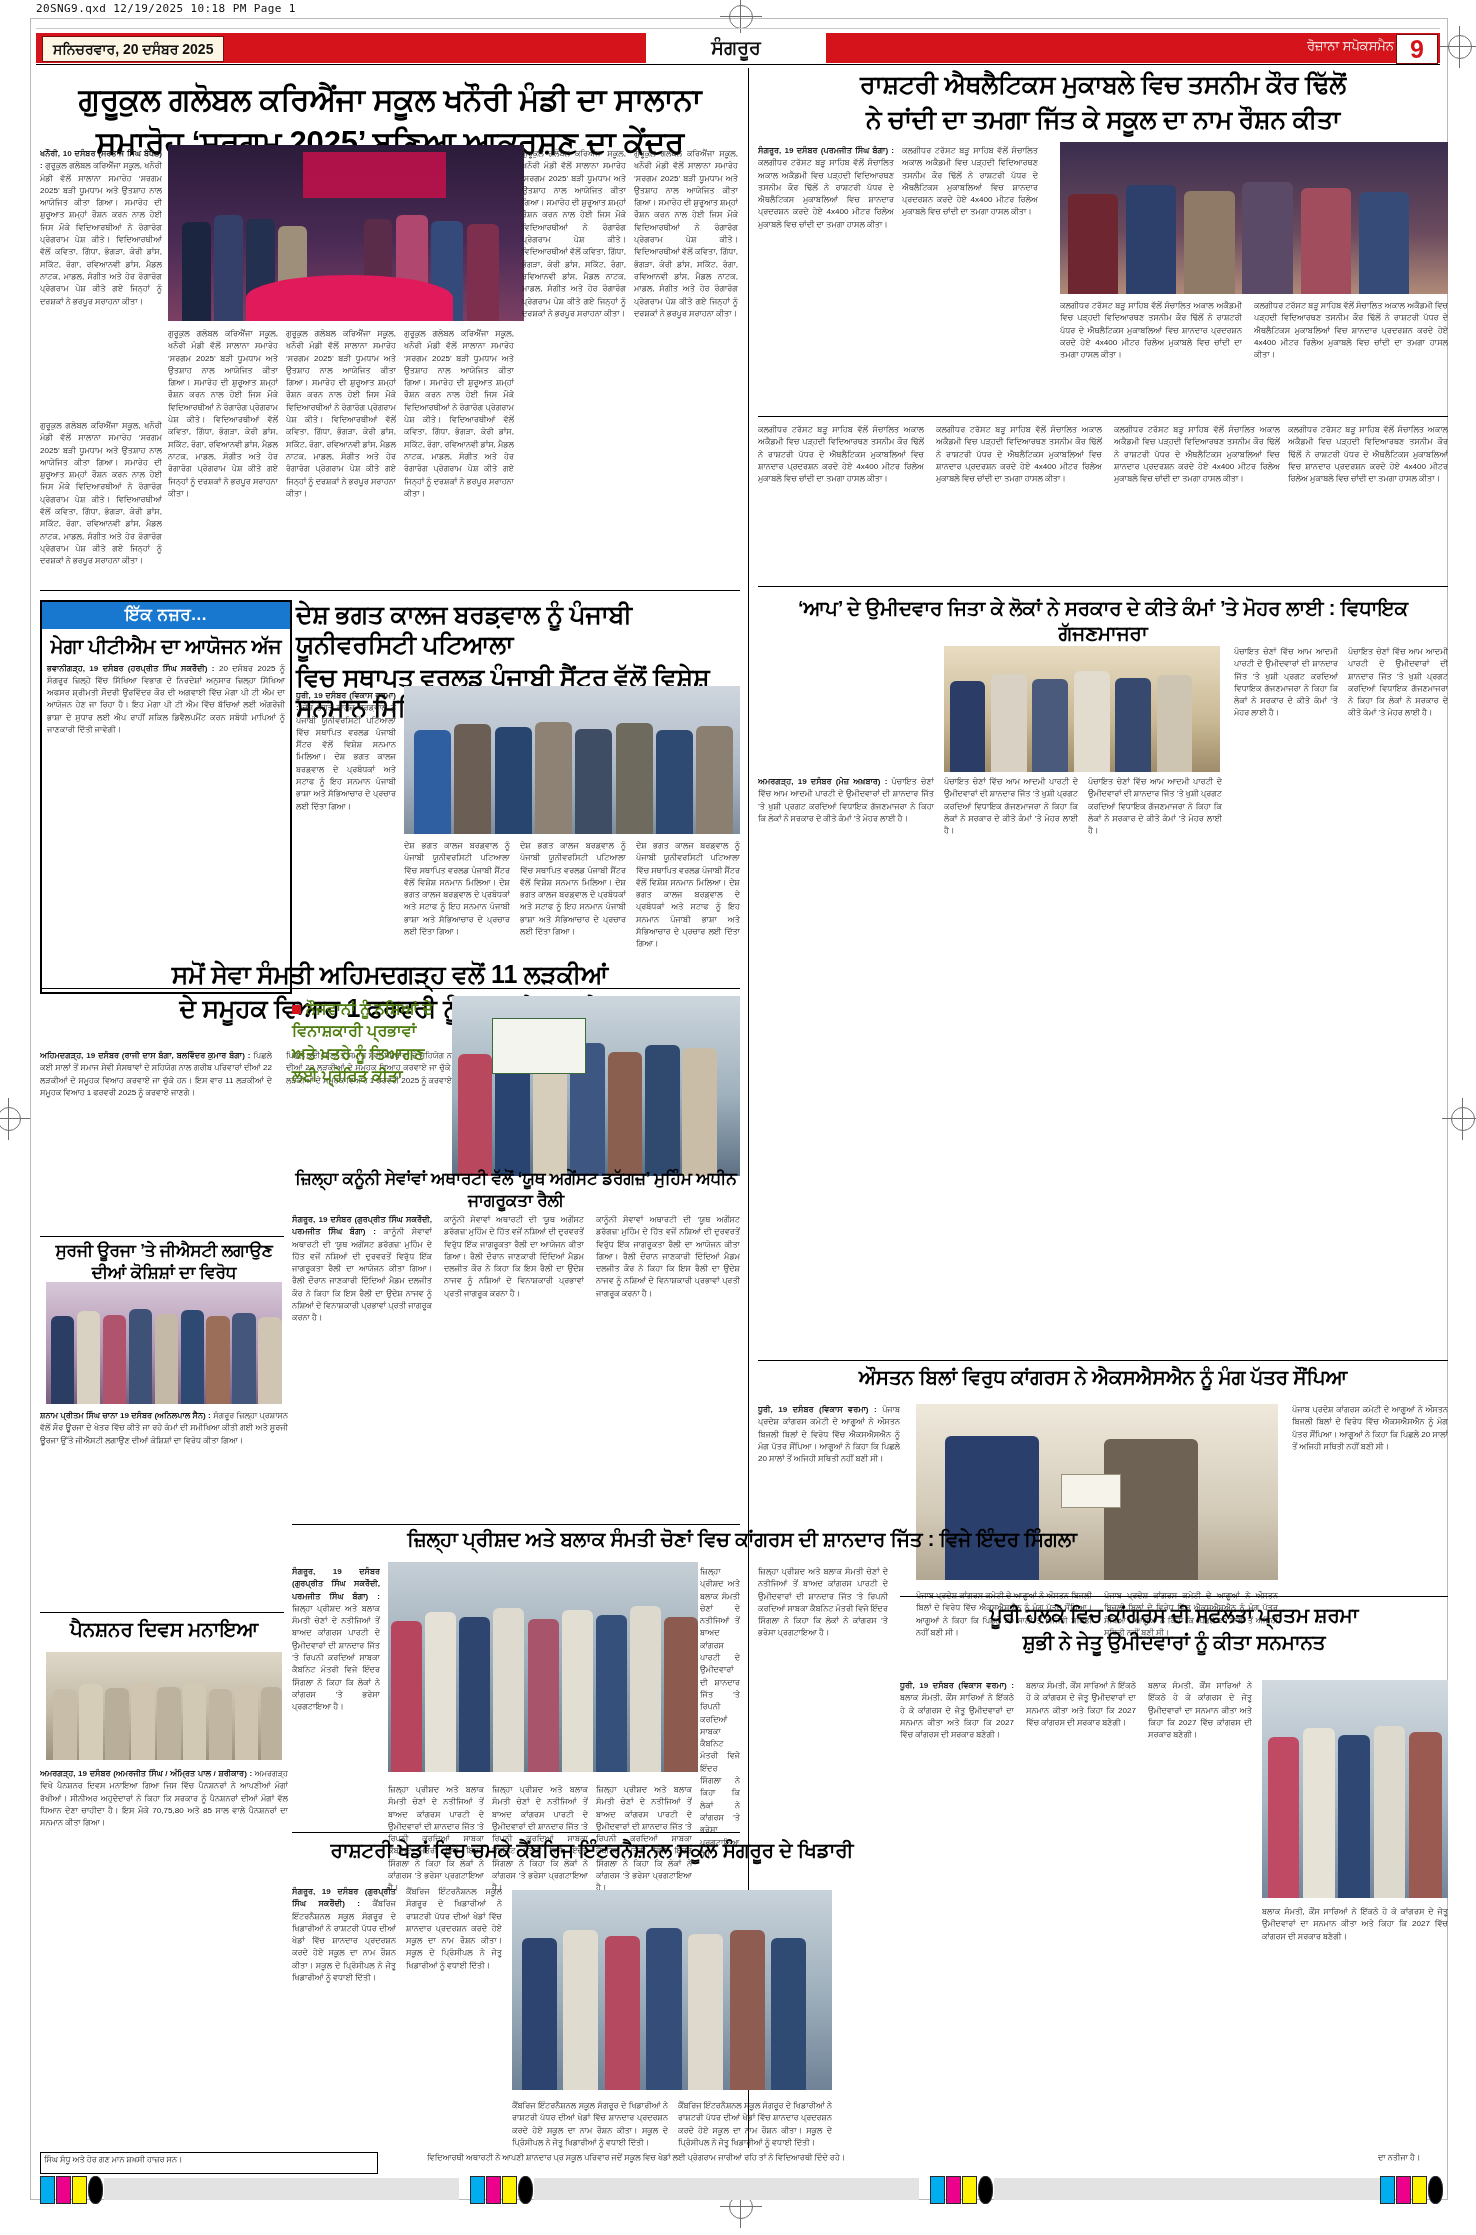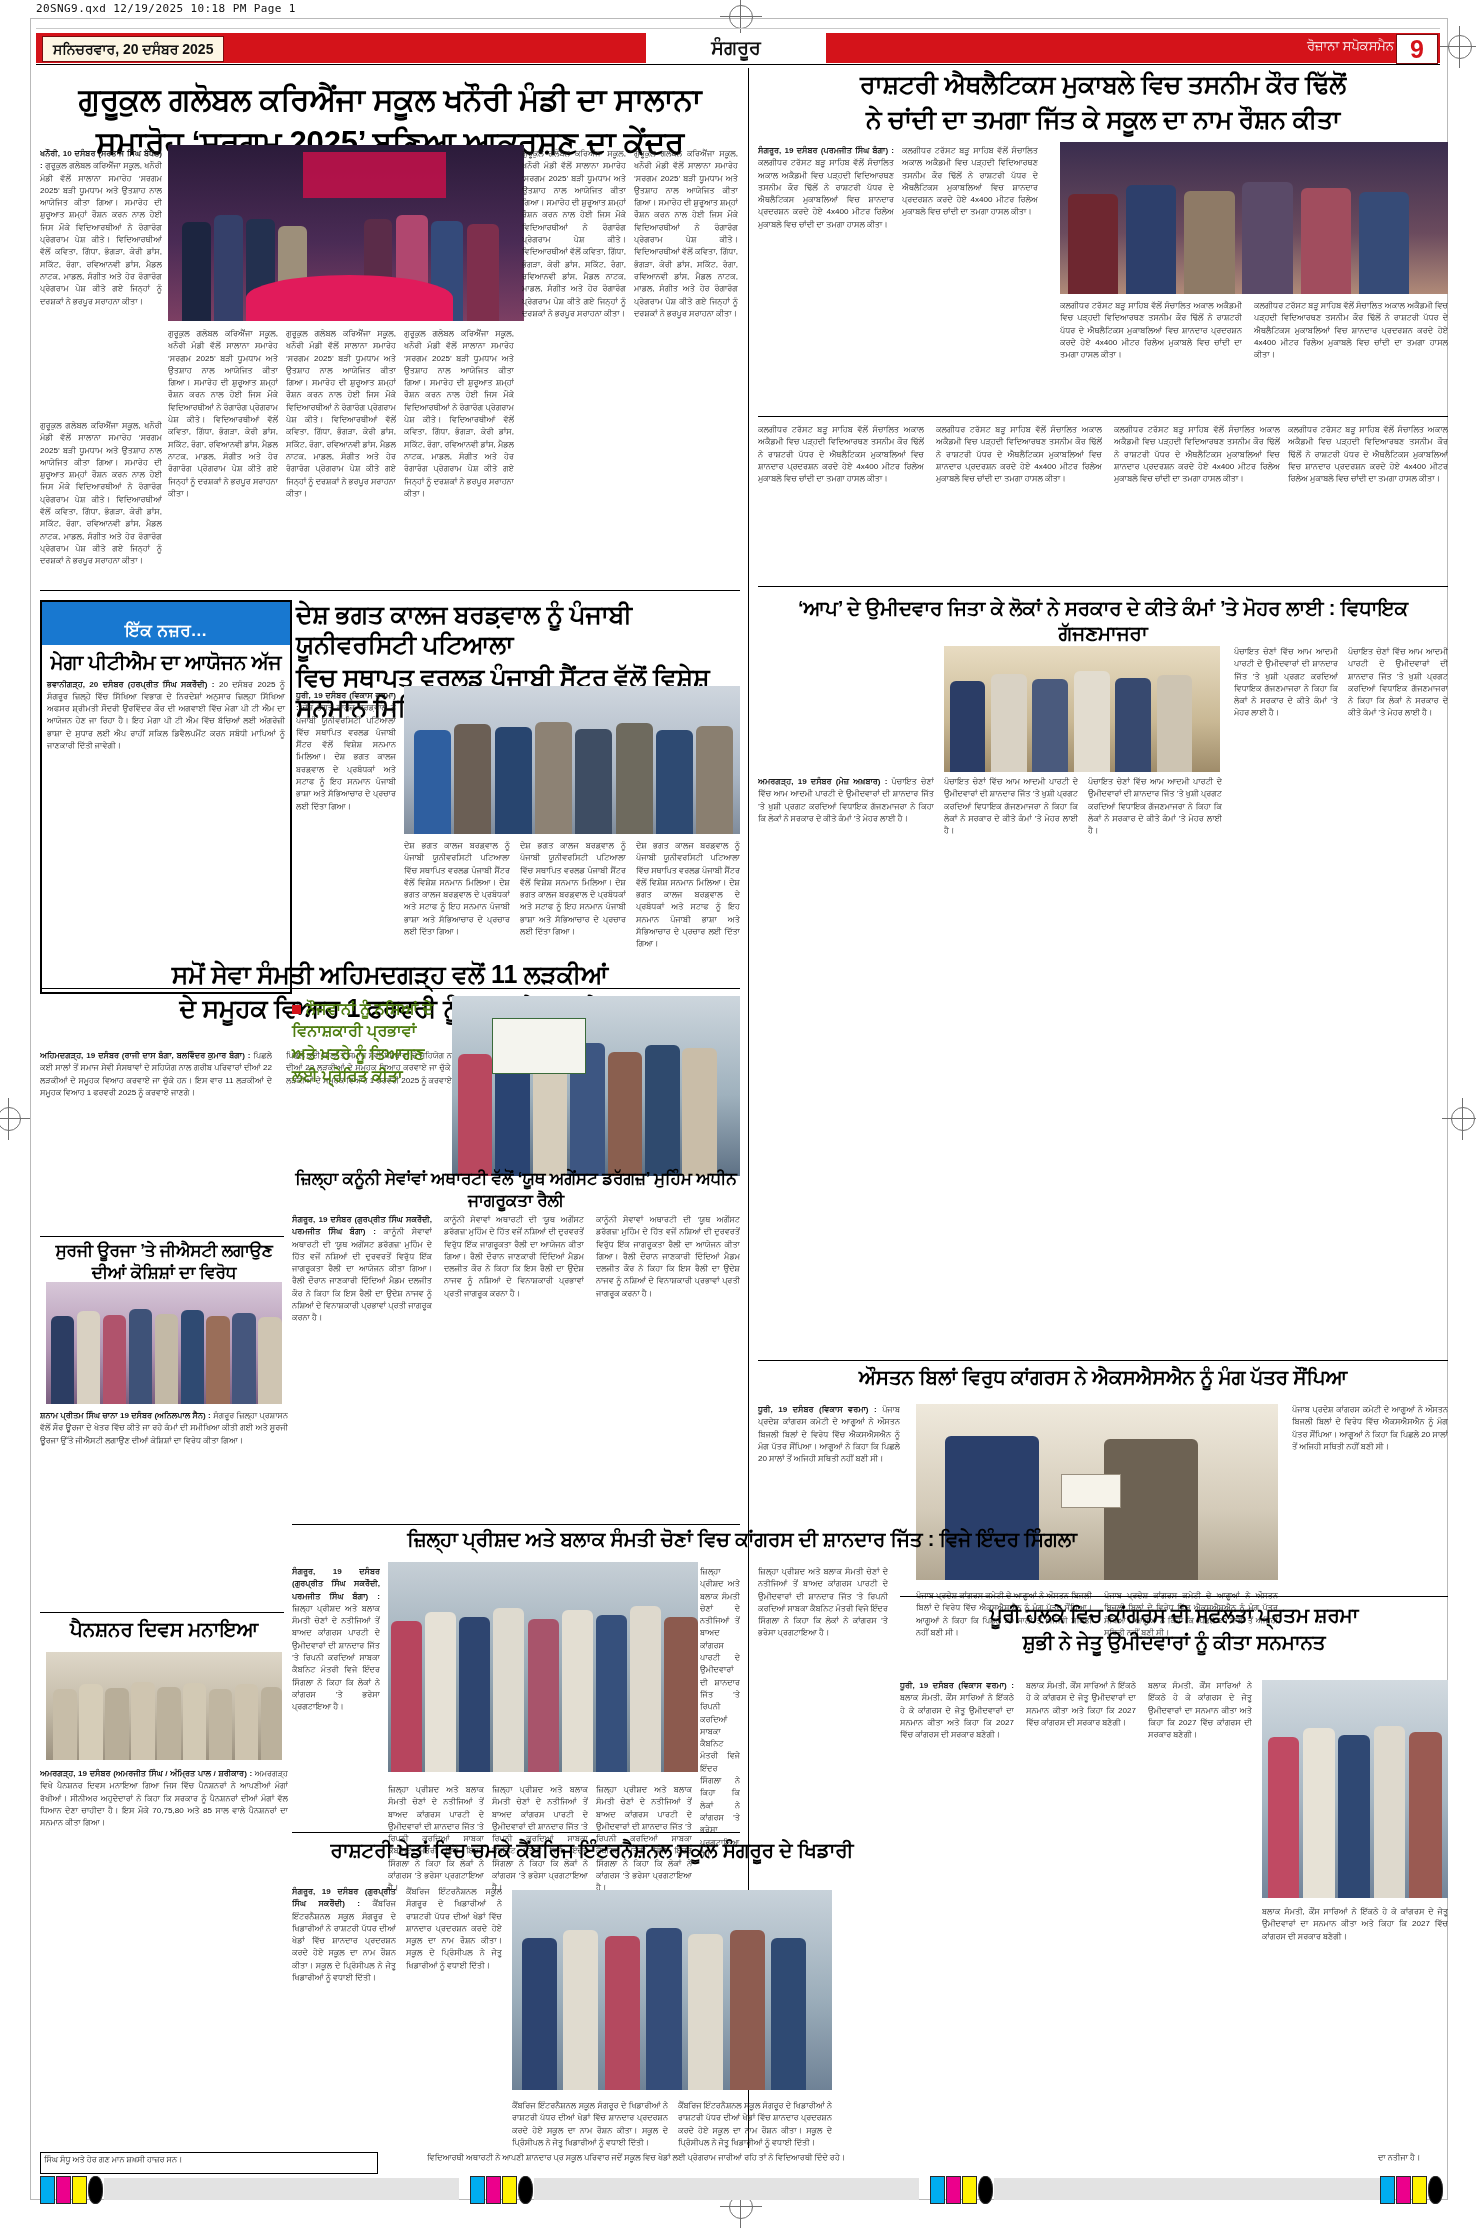--- a/index.html
+++ b/index.html
@@ -94,21 +94,21 @@
   .box{position:absolute;}
 
   
   .photo{position:absolute;overflow:hidden;background:#9aa7b4;}
   .photo .sky{position:absolute;inset:0;}
 
   
   .banner-blue{
     background:#1878d0;color:#ffffff;text-align:center;
     font-size:17px;font-weight:bold;letter-spacing:.5px;
-    padding:19px 0 4px;
+    padding:3px 0 4px;
   }
   .framed{border:2px solid #000;}
 
   
   .deck{
     font-size:16px;font-weight:bold;line-height:1.4;color:#4d7c0f;
   }
   .deck .sq{display:inline-block;width:9px;height:9px;background:#d4131a;margin-right:5px;}
 
   
@@ -249,21 +249,21 @@
     <span>ਕਲਗੀਧਰ ਟਰੱਸਟ ਬੜੂ ਸਾਹਿਬ ਵੱਲੋਂ ਸੰਚਾਲਿਤ ਅਕਾਲ ਅਕੈਡਮੀ ਵਿਚ ਪੜ੍ਹਦੀ ਵਿਦਿਆਰਥਣ ਤਸਨੀਮ ਕੌਰ ਢਿੱਲੋਂ ਨੇ ਰਾਸ਼ਟਰੀ ਪੱਧਰ ਦੇ ਐਥਲੈਟਿਕਸ ਮੁਕਾਬਲਿਆਂ ਵਿਚ ਸ਼ਾਨਦਾਰ ਪ੍ਰਦਰਸ਼ਨ ਕਰਦੇ ਹੋਏ 4x400 ਮੀਟਰ ਰਿਲੇਅ ਮੁਕਾਬਲੇ ਵਿਚ ਚਾਂਦੀ ਦਾ ਤਮਗਾ ਹਾਸਲ ਕੀਤਾ।</span>
   </div>
 
   <div class="divline-h" style="left:40px;top:590px;width:700px;"></div>
   <div class="divline-h" style="left:758px;top:586px;width:690px;"></div>
 
   <div class="box framed" style="left:40px;top:600px;width:248px;height:390px;overflow:hidden;">
     <div class="banner-blue">ਇੱਕ ਨਜ਼ਰ...</div>
     <div class="hl hl-md" style="text-align:center;padding:6px 4px 4px;">ਮੇਗਾ ਪੀਟੀਐਮ ਦਾ ਆਯੋਜਨ ਅੱਜ</div>
     <div class="col-text" style="padding:0 5px 5px;height:320px;">
-      <span class="dl">ਭਵਾਨੀਗੜ੍ਹ, 20 ਦਸੰਬਰ (ਹਰਪ੍ਰੀਤ ਸਿੰਘ ਸਕਰੌਦੀ) :</span>
+      <span class="dl">ਭਵਾਨੀਗੜ੍ਹ, 19 ਦਸੰਬਰ (ਹਰਪ੍ਰੀਤ ਸਿੰਘ ਸਕਰੌਦੀ) :</span>
       <span>20 ਦਸੰਬਰ 2025 ਨੂੰ ਸੰਗਰੂਰ ਜ਼ਿਲ੍ਹੇ ਵਿੱਚ ਸਿੱਖਿਆ ਵਿਭਾਗ ਦੇ ਨਿਰਦੇਸ਼ਾਂ ਅਨੁਸਾਰ ਜ਼ਿਲ੍ਹਾ ਸਿੱਖਿਆ ਅਫਸਰ ਸ਼੍ਰੀਮਤੀ ਸੌਦਰੀ ਉਰਵਿੰਦਰ ਕੌਰ ਦੀ ਅਗਵਾਈ ਵਿੱਚ ਮੇਗਾ ਪੀ ਟੀ ਐਮ ਦਾ ਆਯੋਜਨ ਹੋਣ ਜਾ ਰਿਹਾ ਹੈ। ਇਹ ਮੇਗਾ ਪੀ ਟੀ ਐਮ ਵਿੱਚ ਬੱਚਿਆਂ ਲਈ ਅੰਗਰੇਜ਼ੀ ਭਾਸ਼ਾ ਦੇ ਸੁਧਾਰ ਲਈ ਐਪ ਰਾਹੀਂ ਸਕਿਲ ਡਿਵੈਲਪਮੈਂਟ ਕਰਨ ਸਬੰਧੀ ਮਾਪਿਆਂ ਨੂੰ ਜਾਣਕਾਰੀ ਦਿੱਤੀ ਜਾਵੇਗੀ।</span>
     </div>
   </div>
 
   <div class="box" style="left:296px;top:600px;width:444px;">
     <div class="hl hl-lg">ਦੇਸ਼ ਭਗਤ ਕਾਲਜ ਬਰਡ਼ਵਾਲ ਨੂੰ ਪੰਜਾਬੀ ਯੂਨੀਵਰਸਿਟੀ ਪਟਿਆਲਾ</div>
     <div class="hl hl-lg" style="margin-top:4px;">ਵਿਚ ਸਥਾਪਤ ਵਰਲਡ ਪੰਜਾਬੀ ਸੈਂਟਰ ਵੱਲੋਂ ਵਿਸ਼ੇਸ਼ ਸਨਮਾਨ ਮਿਲਿਆ</div>
   </div>
 
   <div class="photo" style="left:404px;top:686px;width:336px;height:148px;">

